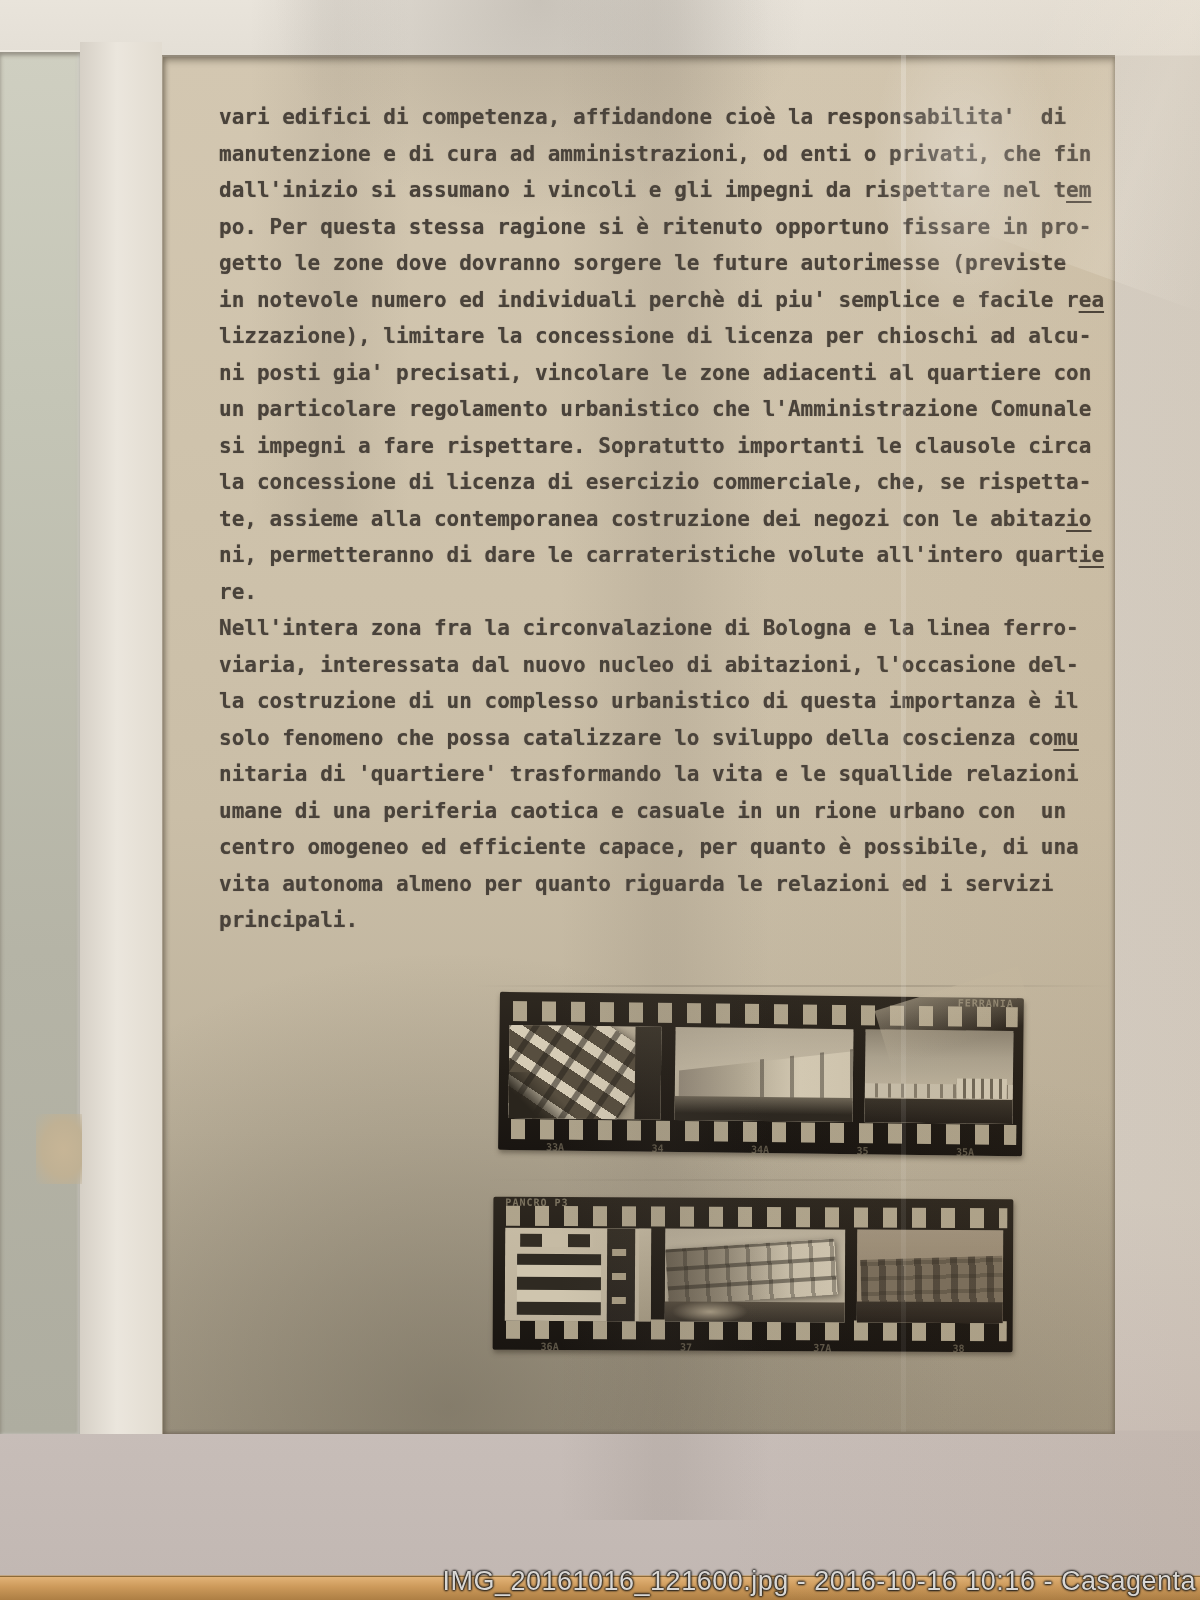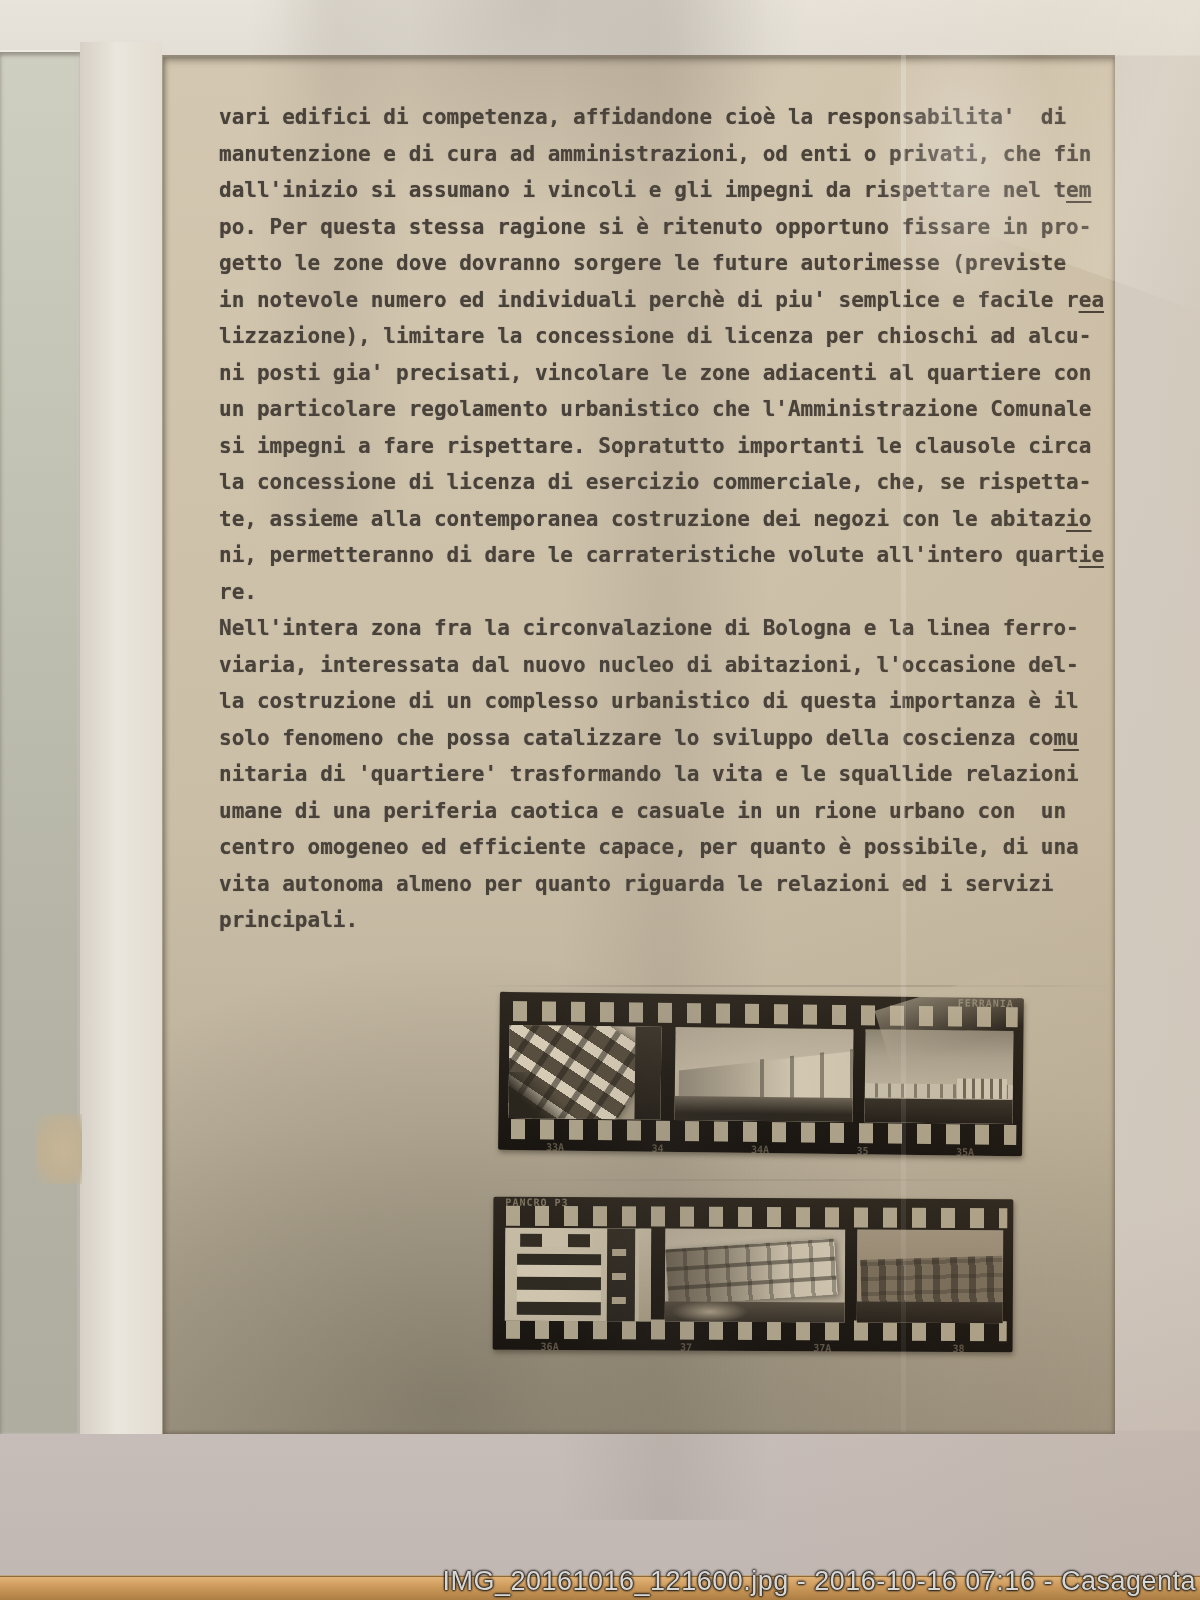--- a/index.html
+++ b/index.html
@@ -253,14 +253,14 @@
 
   <div id="silhouette-top" class="overlay"></div>
   <div id="ref-dark1" class="overlay"></div>
   <div id="ref-dark2" class="overlay"></div>
   <div id="ref-bright1" class="overlay"></div>
   <div id="ref-line" class="overlay"></div>
   <div id="ref-bright-tr" class="overlay"></div>
   <div id="warm-right" class="overlay"></div>
   <div id="vignette" class="overlay"></div>
 
-  <div id="caption">IMG_20161016_121600.jpg - 2016-10-16 07:16 - Casagenta</div>
+  <div id="caption">IMG_20161016_121600.jpg - 2016-10-16 10:16 - Casagenta</div>
 </div>
 
 </body></html>

